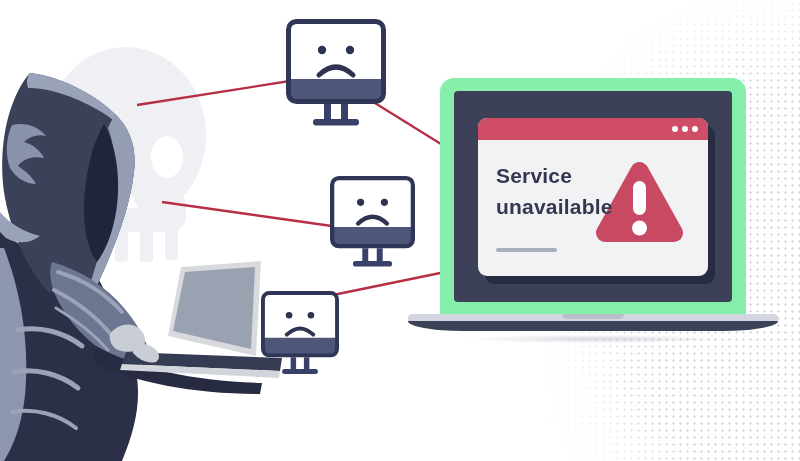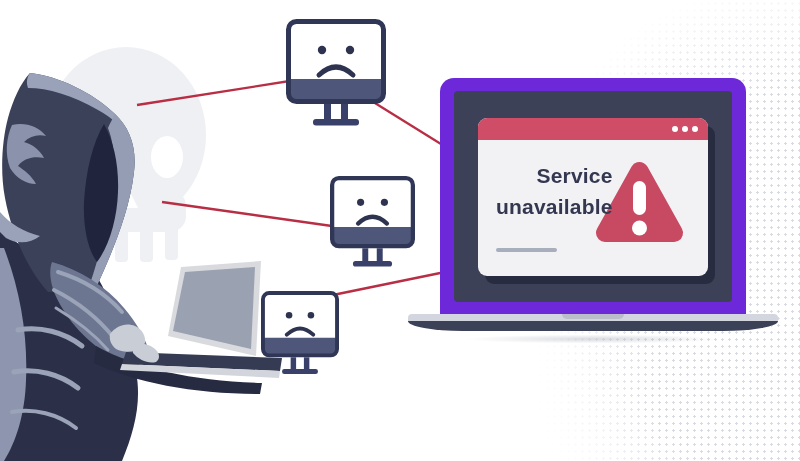--- a/index.html
+++ b/index.html
@@ -9,22 +9,22 @@
   
   .dots{position:absolute;right:0;top:0;bottom:0;width:270px;
         background-image:radial-gradient(#d9dbe2 1.25px, rgba(255,255,255,0) 1.35px);
         background-size:7px 7px;}
   .dots::after{content:'';position:absolute;inset:0;
         background:radial-gradient(circle at 100% 62%, rgba(255,255,255,0) 0%, rgba(255,255,255,0) 50%, #ffffff 78%),
                    linear-gradient(to right, #ffffff 0%, rgba(255,255,255,0) 48%);}
   .art{position:absolute;left:0;top:0;}
   
   .laptop{position:absolute;left:408px;top:78px;width:370px;height:275px;}
-  .lt-screen{position:absolute;left:32px;top:0;width:306px;height:236px;background:#6d28d9;
-             border-radius:14px 14px 0 0;text-align:right;}
+  .lt-screen{position:absolute;left:32px;top:0;width:306px;height:236px;background:#86efac;
+             border-radius:14px 14px 0 0;}
   .lt-screen-inner{position:absolute;left:14px;top:13px;right:14px;bottom:12px;background:#3c4157;
              border-radius:4px;}
   .lt-base-top{position:absolute;left:0;top:236px;width:370px;height:8px;background:#d3d6de;
              border-radius:4px 4px 0 0;}
   .lt-notch{position:absolute;left:154px;top:236px;width:62px;height:5px;background:#b9bec9;
              border-radius:0 0 5px 5px;}
   .lt-base-bottom{position:absolute;left:0;top:243px;width:370px;height:10px;background:#3b4157;
              border-radius:0 0 55px 55px / 0 0 10px 10px;}
   .lt-shadow{position:absolute;left:14px;top:255px;width:342px;height:12px;
              background:radial-gradient(ellipse closest-side, rgba(130,136,155,0.30), rgba(255,255,255,0) 75%);}

